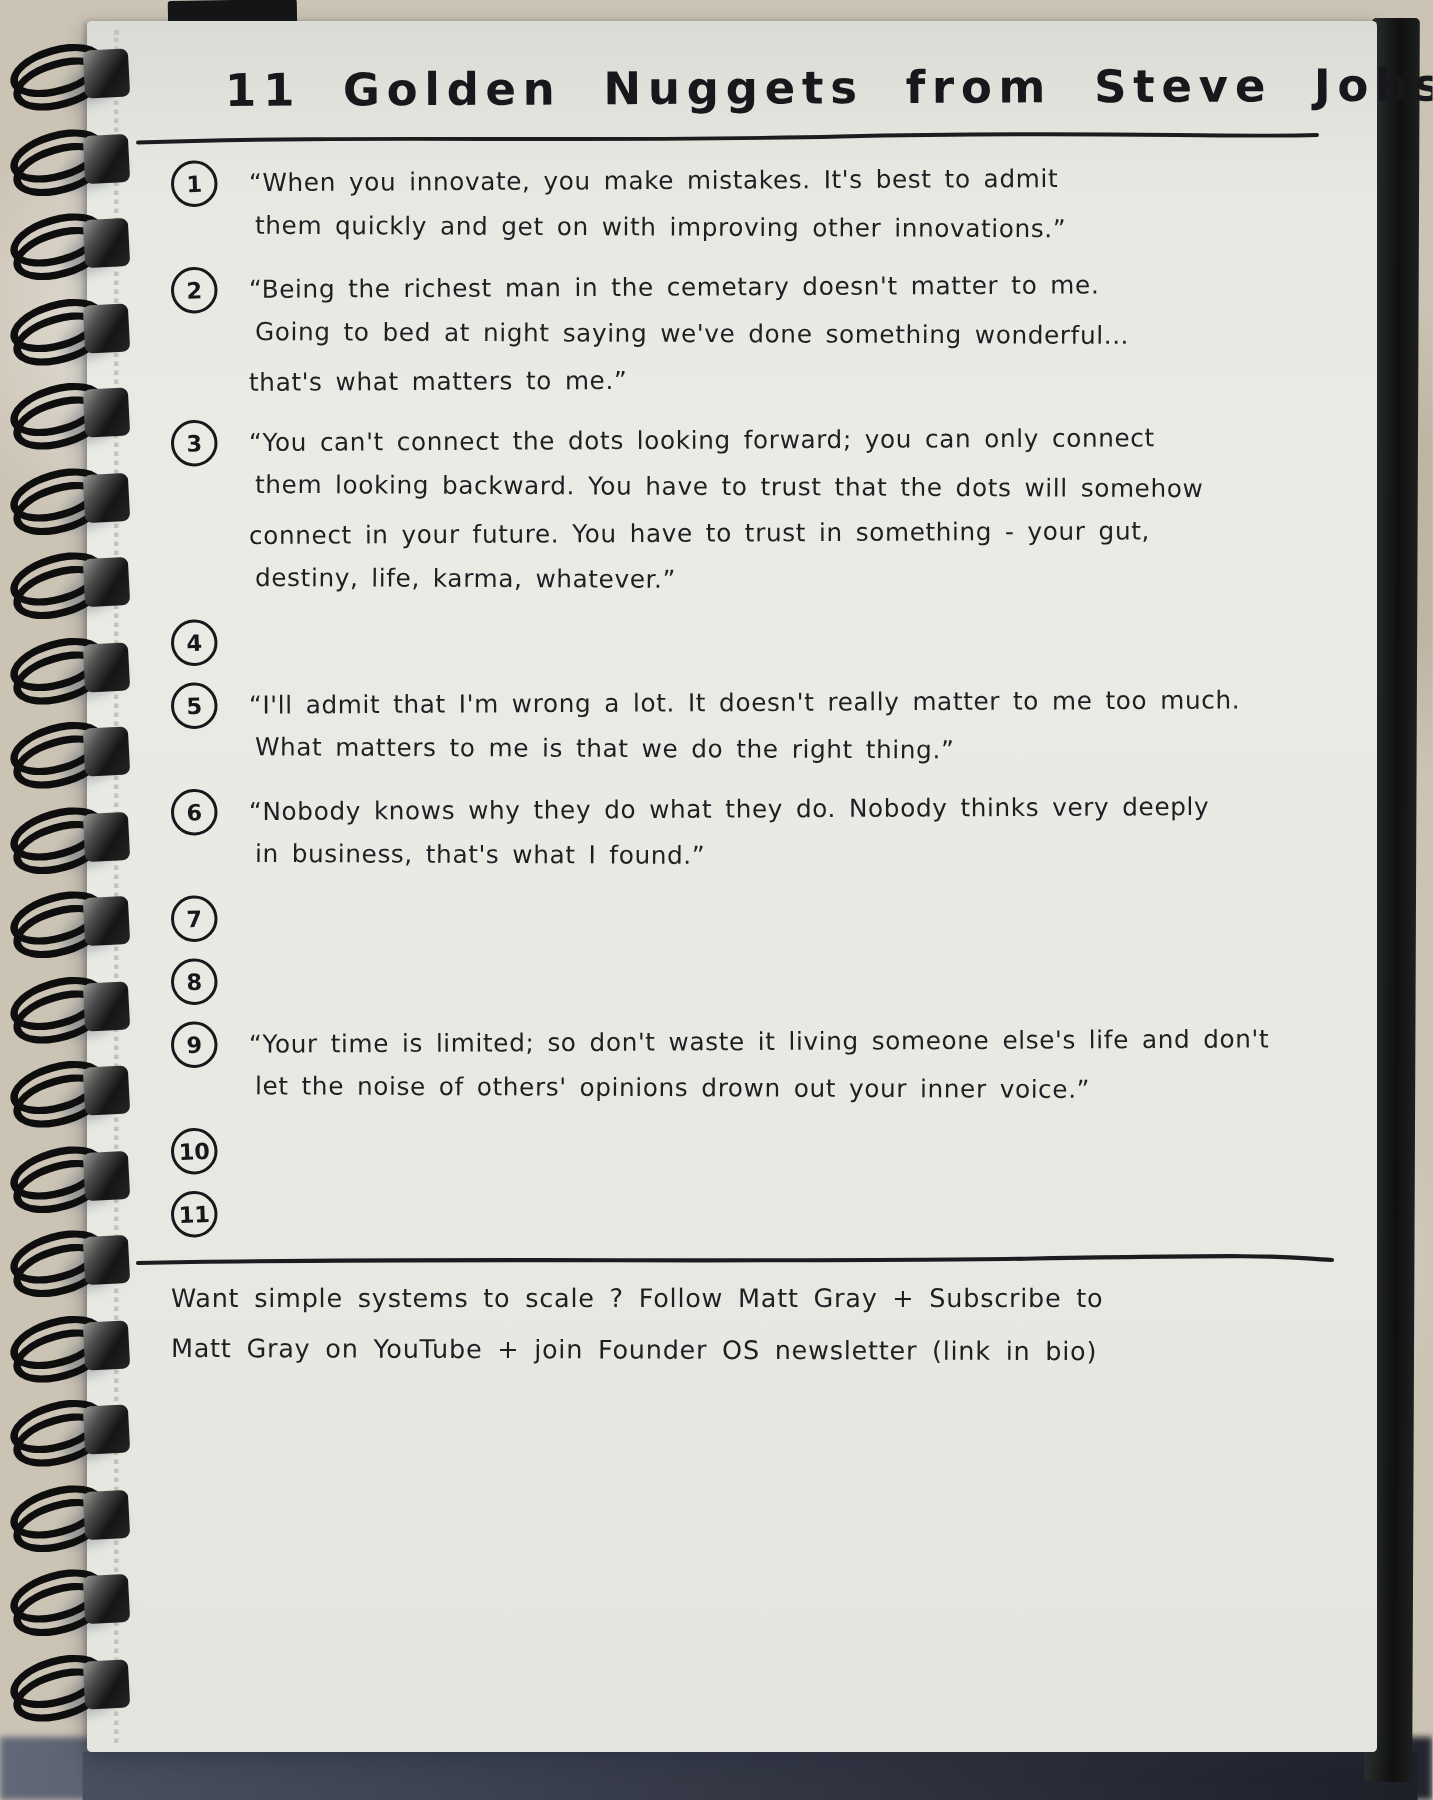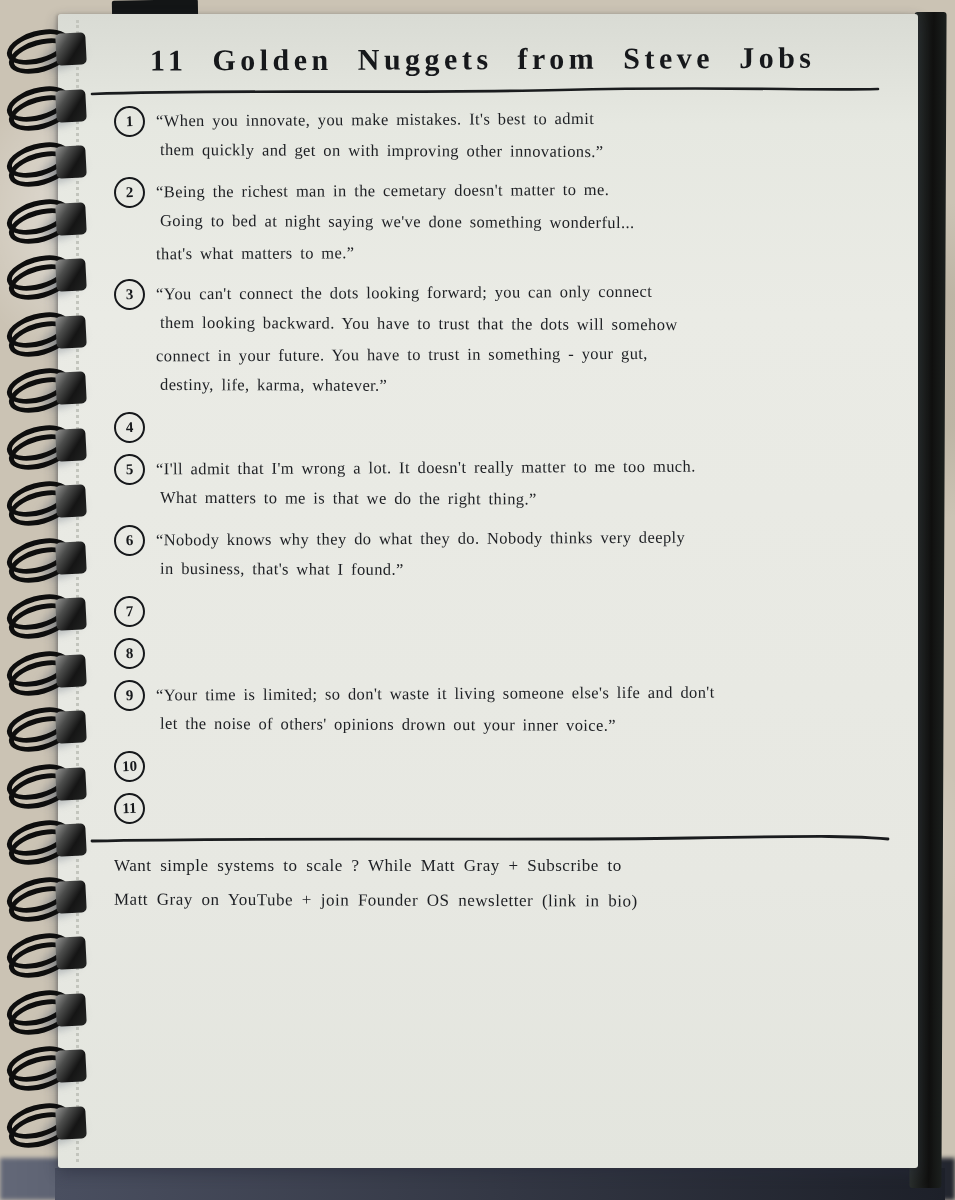--- a/index.html
+++ b/index.html
@@ -46,40 +46,40 @@
     position:absolute;left:58px;top:14px;width:860px;height:1154px;
     background:linear-gradient(#d9dbd4 0px,#e6e8e1 110px,#eaebe5 300px,#e7e8e2 75%,#e3e5de);
     border-radius:3px;
     box-shadow:0 6px 14px rgba(40,45,60,.45), -2px 0 3px rgba(60,60,60,.25);
   }
   .perforation{
     position:absolute;top:6px;bottom:6px;left:18px;width:0;
     border-left:3px dotted #c3c5bd;
   }
   .page-inner{
-    position:absolute;inset:0;padding:20px 24px 4px 56px;color:#1c1e21;font-family:Liberation Serif, serif;
+    position:absolute;inset:0;padding:20px 24px 4px 56px;color:#1c1e21;
   }
 
   .title{
     margin:8px 0 0 36px;font-size:30px;font-weight:700;
     letter-spacing:4.5px;word-spacing:13px;color:#16181b;
     transform:rotate(-.25deg);white-space:nowrap;
   }
   .title-underline{display:block;margin:10px 0 8px -24px;}
 
   .quotes{display:flex;flex-direction:column;gap:9px;margin-top:6px;}
   .quote{display:flex;align-items:flex-start;}
   .qnum{
     flex:0 0 auto;width:27px;height:27px;margin-top:2px;
     border:2.2px solid #16181b;border-radius:50%;
     display:flex;align-items:center;justify-content:center;
     font-size:15px;font-weight:700;color:#16181b;
     transform:rotate(-2deg);
   }
-  .qbody{margin-left:11px;}
+  .qbody{margin-left:21px;}
   .qline{
     font-size:16.5px;line-height:31px;letter-spacing:.4px;word-spacing:3px;
     white-space:nowrap;color:#1d1f23;
   }
   .qline:nth-child(odd){transform:rotate(-.3deg);}
   .qline:nth-child(even){transform:rotate(.25deg);margin-left:4px;}
 
   .footer-underline{display:block;margin:10px 0 4px -24px;}
   .footer-line{
     font-size:17px;line-height:35px;letter-spacing:.5px;word-spacing:4px;
@@ -188,21 +188,21 @@
           <div class="quote">
             <span class="qnum">11</span>
           </div>
         </div>
 
       <svg class="footer-underline" width="800" height="10" viewBox="0 0 800 10">
         <path d="M2,7 C 180,3 420,7 600,4 S 760,3 798,5" stroke="#1a1c1e" stroke-width="2.8" fill="none" stroke-linecap="round"></path>
       </svg>
 
       <div>
-        <div class="footer-line">Want simple systems to scale ? While Matt Gray + Subscribe to</div>
+        <div class="footer-line">Want simple systems to scale ? Follow Matt Gray + Subscribe to</div>
         <div class="footer-line">Matt Gray on YouTube + join Founder OS newsletter (link in bio)</div>
       </div>
 
     </div>
   </div>
 
   <div class="rings">
       <div class="ring" style="top: 30px;">
         <div class="shadow"></div>
         <div class="wire1"></div>

